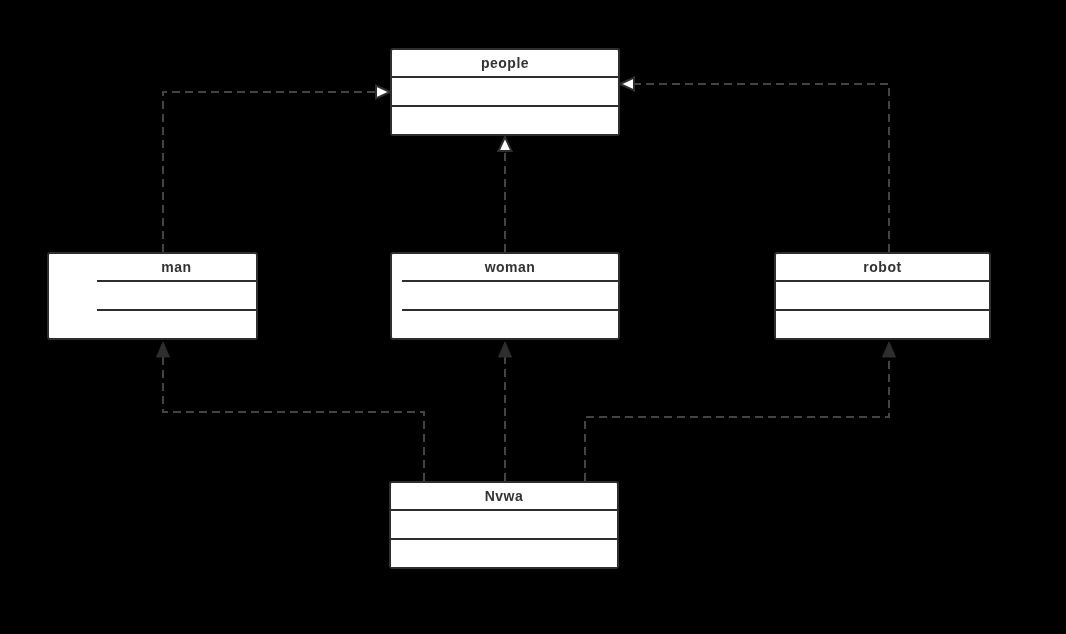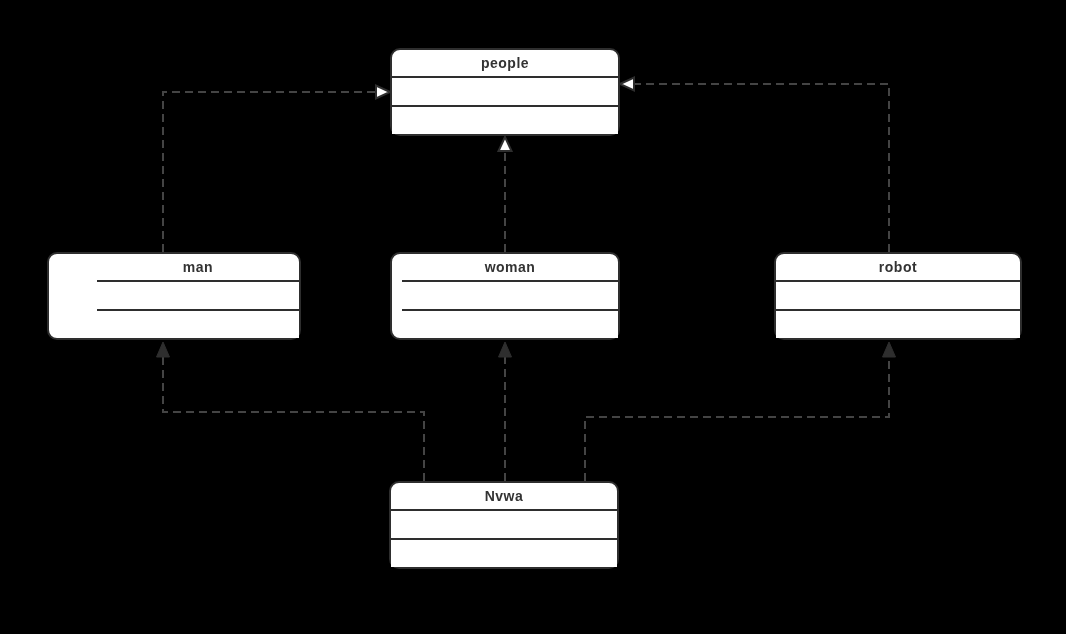--- a/index.html
+++ b/index.html
@@ -37,21 +37,21 @@
   .arrow-solid {
     fill: #2e2e2e;
     stroke: #2e2e2e;
     stroke-width: 1;
   }
   .uml-box {
     position: absolute;
     box-sizing: border-box;
     background: #ffffff;
     border: 2px solid #2e2e2e;
-    border-radius: 10px;
+    border-radius: 3px;
   }
   .uml-title {
     height: 26px;
     line-height: 26px;
     text-align: center;
     font-weight: bold;
     font-size: 14px;
     color: #333333;
     border-bottom: 2px solid #2e2e2e;
     letter-spacing: 0.5px;
@@ -101,33 +101,33 @@
       <polygon class="arrow-solid" points="889,342 882.5,357 895.5,357"></polygon>
     </g>
   </svg>
 
   <div class="uml-box" style="left:390px; top:48px; width:230px;">
     <div class="uml-title">people</div>
     <div class="compartment attributes"></div>
     <div class="compartment methods"></div>
   </div>
 
-  <div class="uml-box" style="left:47px; top:252px; width:254px;padding-left:48px;">
+  <div class="uml-box" style="left:47px; top:252px; width:211px;padding-left:48px;">
     <div class="uml-title">man</div>
     <div class="compartment attributes"></div>
     <div class="compartment methods"></div>
   </div>
 
   <div class="uml-box" style="left:390px; top:252px; width:230px;padding-left:10px;">
     <div class="uml-title">woman</div>
     <div class="compartment attributes"></div>
     <div class="compartment methods"></div>
   </div>
 
-  <div class="uml-box" style="left:774px; top:252px; width:248px;">
+  <div class="uml-box" style="left:774px; top:252px; width:217px;">
     <div class="uml-title">robot</div>
     <div class="compartment attributes"></div>
     <div class="compartment methods"></div>
   </div>
 
   <div class="uml-box" style="left:389px; top:481px; width:230px;">
     <div class="uml-title">Nvwa</div>
     <div class="compartment attributes"></div>
     <div class="compartment methods"></div>
   </div>

